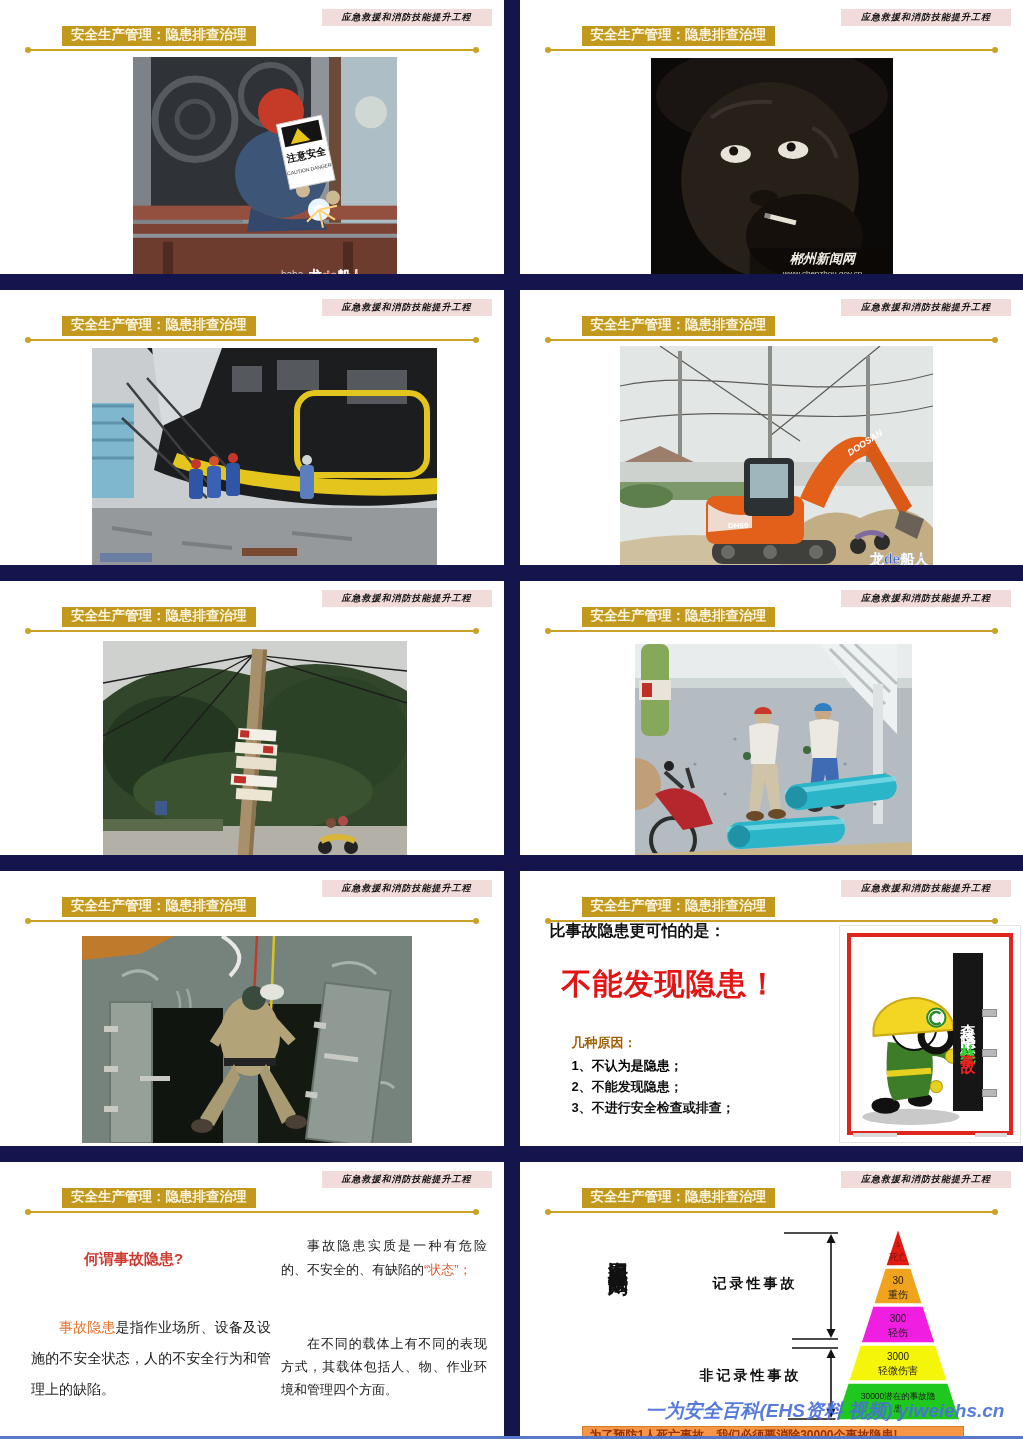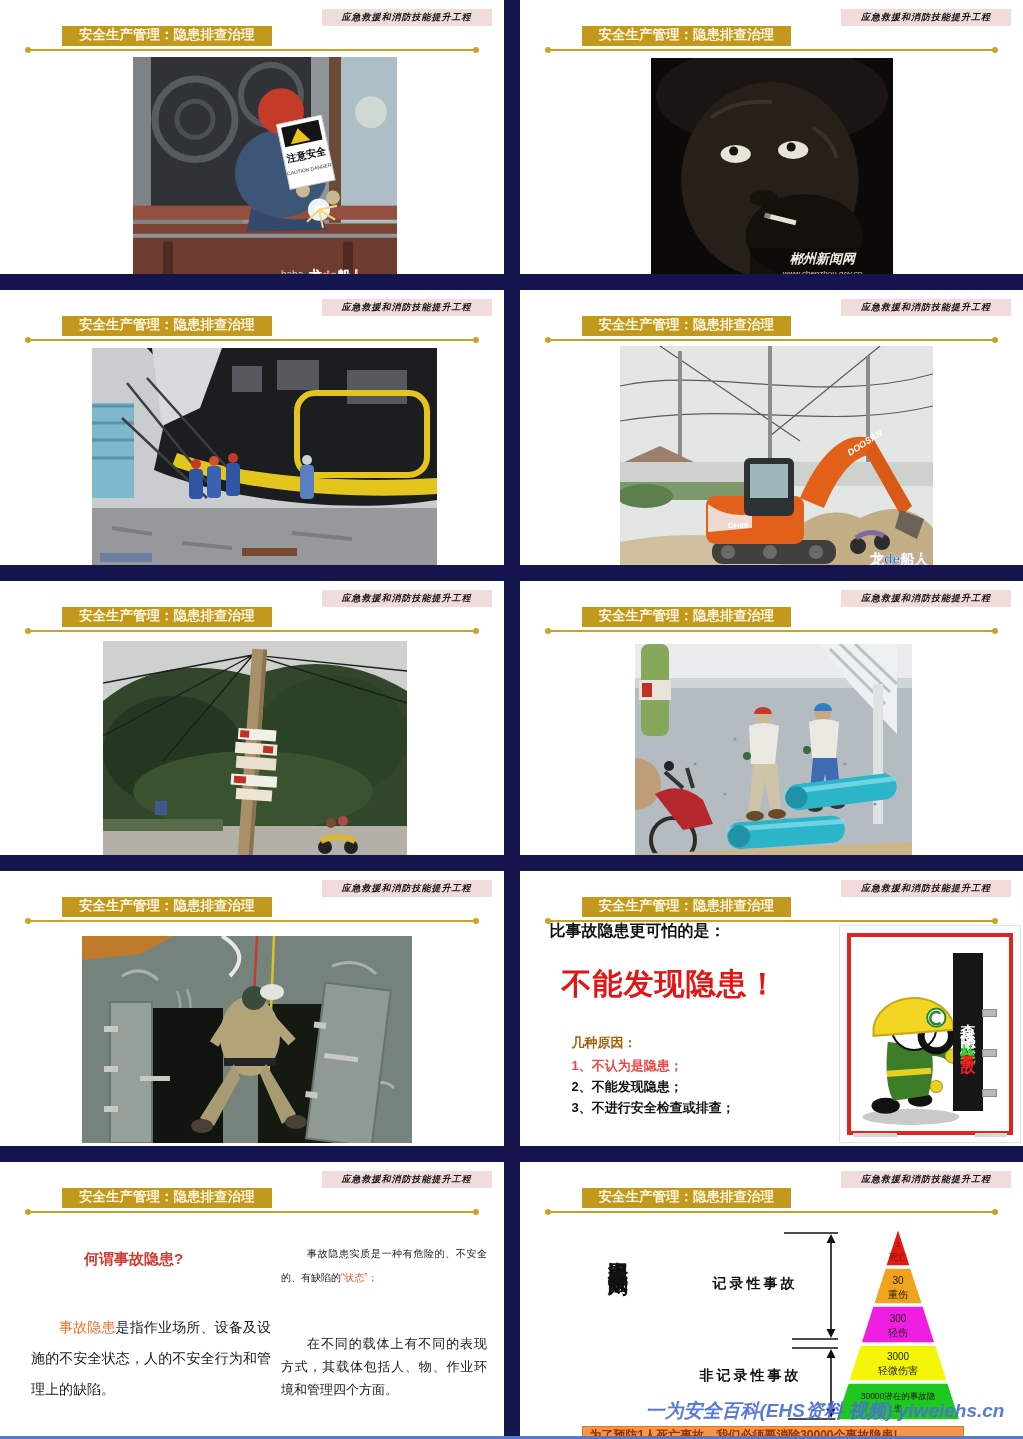--- a/index.html
+++ b/index.html
@@ -16,51 +16,51 @@
   .slide{position:relative;background:#fff;overflow:hidden}
   
   .banner{
     position:absolute;top:9px;right:12px;width:170px;height:17px;
     background:#F2DCDB;color:#141414;
     font:italic bold 9px var(--serif);letter-spacing:1px;
     display:flex;align-items:center;justify-content:center;white-space:nowrap;overflow:hidden;
   }
   .badge{
     position:absolute;top:26px;left:62px;height:20px;line-height:20px;
-    background:#C3991D;color:#FBF4DE;padding:0 17px;
+    background:#C3991D;color:#FBF4DE;padding:0 9px;
     font:bold 13.5px var(--sans);white-space:nowrap;
   }
   .rule{position:absolute;top:49px;left:27px;right:27px;height:2px;background:#C9A227}
   .rule::before,.rule::after{content:"";position:absolute;top:-2px;width:6px;height:6px;border-radius:50%;background:#C9A227}
   .rule::before{left:-2px}
   .rule::after{right:-2px}
   .photo{position:absolute}
   .photo svg{width:100%;height:100%;display:block}
   
   .s8-heading{position:absolute;left:30px;top:50px;font:bold 16px var(--sans);color:#111}
   .s8-main{position:absolute;left:42px;top:93px;font:bold 30px var(--serif);color:#E21414;letter-spacing:1px}
   .s8-rtitle{position:absolute;left:52px;top:163px;font:bold 13px var(--sans);color:#a16207}
-  .s8-r1{position:absolute;left:52px;top:186px;font:bold 13px var(--sans);color:#ef4444}
+  .s8-r1{position:absolute;left:52px;top:186px;font:bold 13px var(--sans);color:#000000}
   .s8-r2{position:absolute;left:52px;top:207px;font:bold 13px var(--sans);color:#111}
   .s8-r3{position:absolute;left:52px;top:228px;font:bold 13px var(--sans);color:#111}
   .poster{position:absolute;left:320px;top:55px;width:180px;height:216px;background:#fff;padding:7px;box-shadow:0 0 0 1px #e3e3e3}
   .poster-inner{position:relative;border:4px solid #E0251F;width:100%;height:100%;background:#fff}
   .sign{
     position:absolute;right:26px;top:16px;bottom:20px;width:30px;background:#161616;
     writing-mode:vertical-rl;text-orientation:upright;
     font:bold 15px var(--sans);letter-spacing:5px;
     display:flex;align-items:center;justify-content:center;
   }
   .sign .w{color:#fff}.sign .g{color:#35D435}.sign .r{color:#F02020}
   .bolt{position:absolute;width:15px;height:8px;background:#b9b9b9;border:1px solid #8d8d8d;right:12px}
   .cap-bar{position:absolute;height:4px;background:#d9d9d9;bottom:-6px}
   
   .s9-q{position:absolute;left:84px;top:88px;font:bold 15px var(--sans);color:#CC3A30}
   .s9-p{position:absolute;color:#1a1a1a;text-align:justify;font-family:var(--sans)}
-  .s9-p1{left:281px;top:80px;width:206px;font-size:10px;line-height:24px;text-indent:26px}
+  .s9-p1{left:281px;top:72px;width:206px;font-size:13px;line-height:24px;text-indent:26px}
   .s9-p2{left:31px;top:150px;width:240px;font-size:14px;line-height:31px;text-indent:28px}
   .s9-p3{left:281px;top:170px;width:206px;font-size:13px;line-height:23px;text-indent:26px}
   .hl-o{color:#E8722C}
   .hl-r{color:#E2572B}
   
   .law{
     position:absolute;left:86px;top:84px;height:166px;
     writing-mode:vertical-rl;text-orientation:upright;
     font:bold 20px var(--serif);color:#111;letter-spacing:2px;
   }

